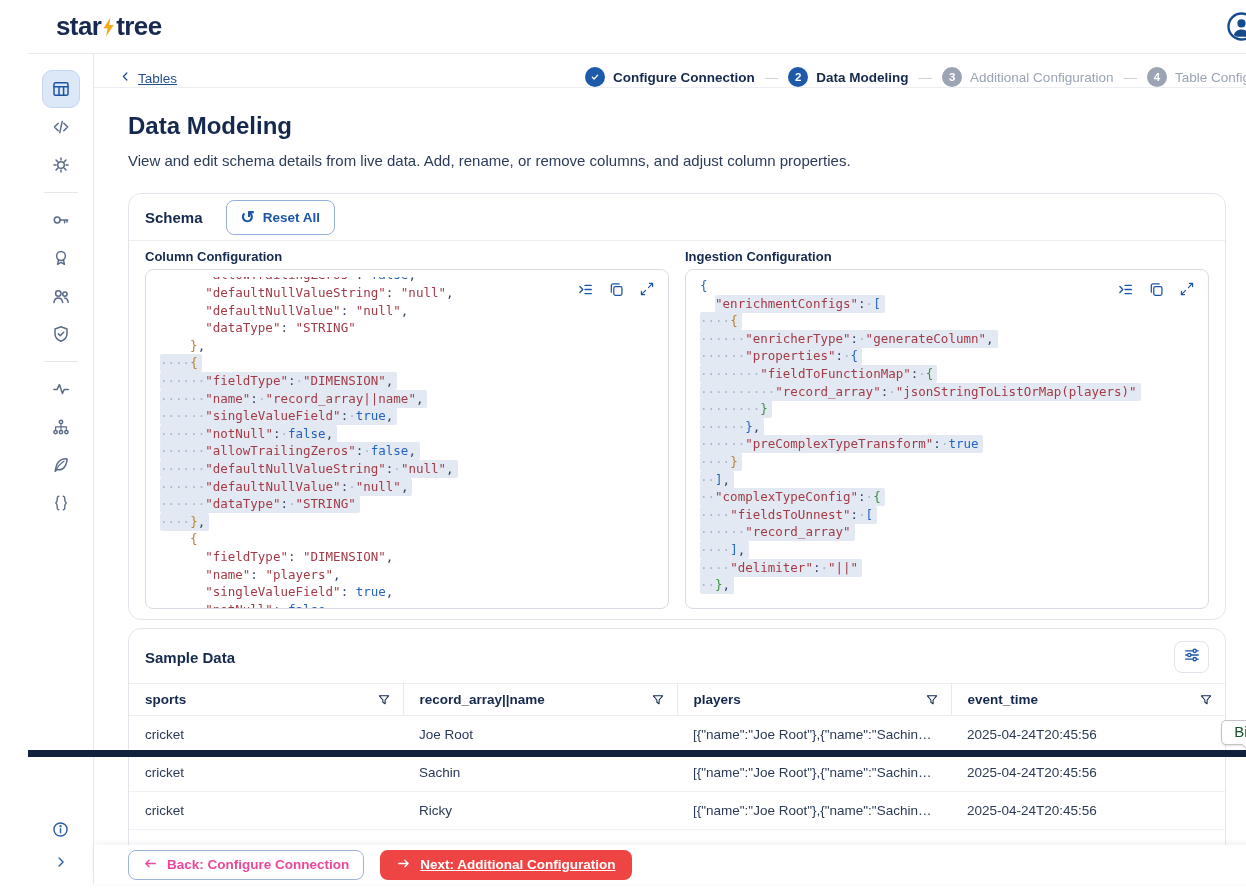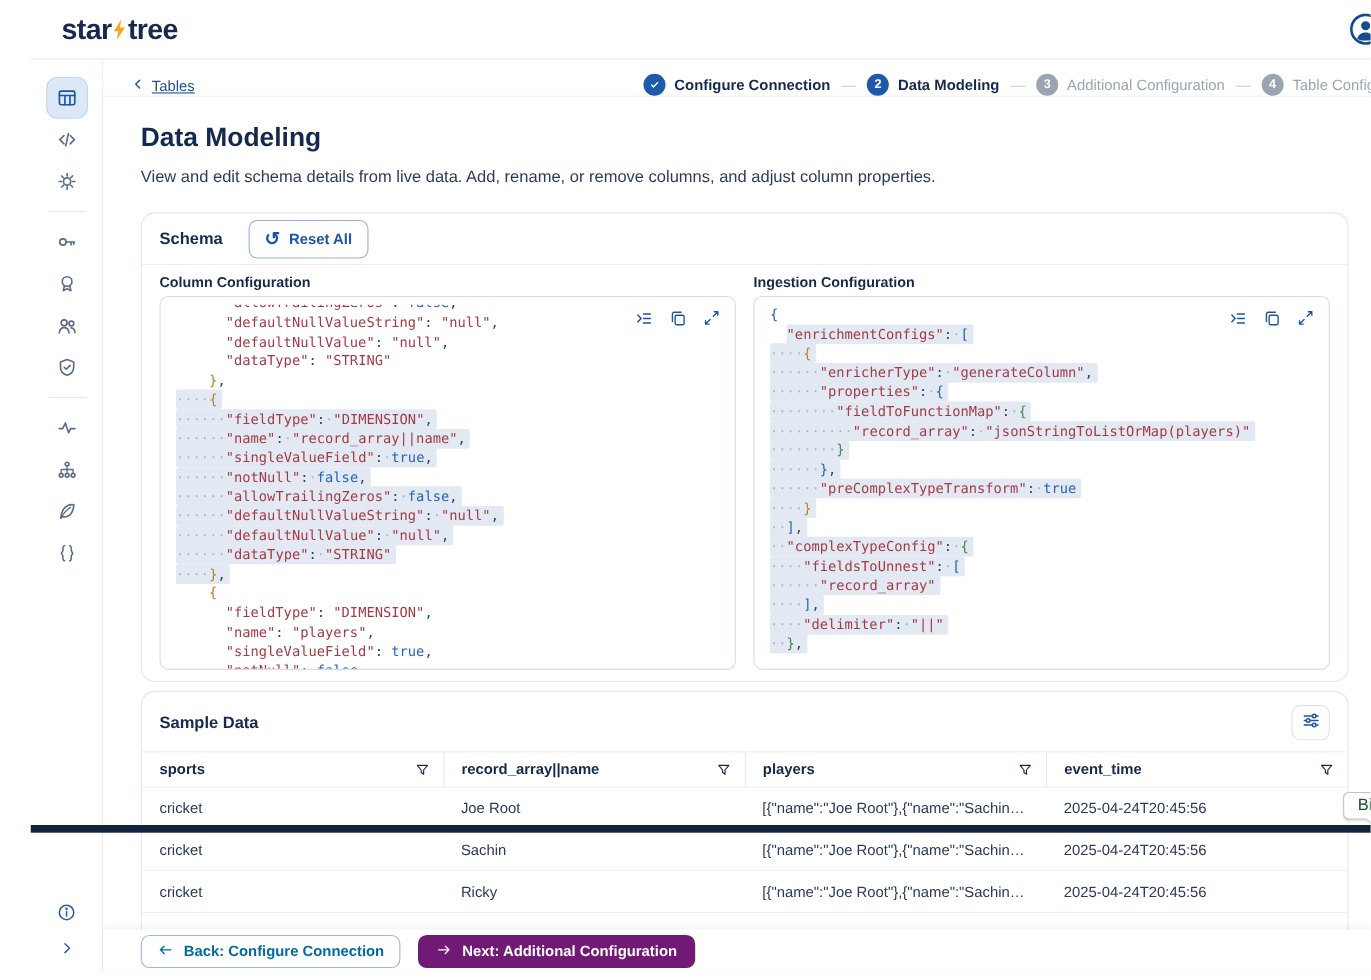--- a/index.html
+++ b/index.html
@@ -75,22 +75,22 @@
   .sliders-btn { margin-left:auto; width:35px; height:32px; border:1px solid #dfe3ea; border-radius:8px; display:flex; align-items:center; justify-content:center; color:#1d55a5; cursor:pointer; background:#fff; }
   table.sample { width:100%; border-collapse:collapse; table-layout:fixed; font-size:13.5px; }
   table.sample th { border-top:1px solid #eceef2; border-bottom:1px solid #eceef2; border-right:1px solid #e6e9ee; padding:8px 0 8px 16px; text-align:left; font-weight:600; color:#14294d; }
   table.sample th:last-child { border-right:none; }
   .th-in { display:flex; align-items:center; }
   .th-in .funnel { margin-left:auto; display:flex; cursor:pointer; padding-right:12px; color:#14294d; }
   table.sample td { border-bottom:1px solid #eef0f3; padding:10px 10px 10px 16px; color:#2b3a55; height:38px; overflow:hidden; white-space:nowrap; text-overflow:ellipsis; }
 
   .footer { position:absolute; left:0; right:0; bottom:0; height:39px; background:#fff; display:flex; align-items:center; padding-left:34px; gap:16px; box-shadow:0 -2px 6px rgba(20,40,80,.06); z-index:4; }
   .btn { height:30px; display:flex; align-items:center; gap:9px; border-radius:8px; font-size:13.5px; font-weight:600; cursor:pointer; }
-  .btn-outline { border:1px solid #9db5dd; color:#0369a1; background:#fff; padding:0 14px; }
-  .btn-primary { background:#701a75; color:#fff; padding:0 16px; }
+  .btn-outline { border:1px solid #9db5dd; color:#ec4899; background:#fff; padding:0 14px; }
+  .btn-primary { background:#ef4444; color:#fff; padding:0 16px;text-decoration:underline; }
 
   .bottom-strip { position:absolute; left:0; right:0; bottom:0; height:7px; background:#13223c; z-index:7; }
   .bin-tip { position:absolute; right:5px; bottom:12px; background:#fff; border:1px solid #c4c4c4; border-radius:5px; padding:2px 12px 4px; font-size:15px; color:#14532d; box-shadow:0 1px 2px rgba(0,0,0,.12); z-index:9; }
   .bin-tail { position:absolute; right:14px; bottom:-6px; width:10px; height:10px; background:#fff; border-right:1px solid #c4c4c4; border-bottom:1px solid #c4c4c4; transform:rotate(45deg); }
 </style>
 </head>
 <body>
 
 <div class="app">
 

